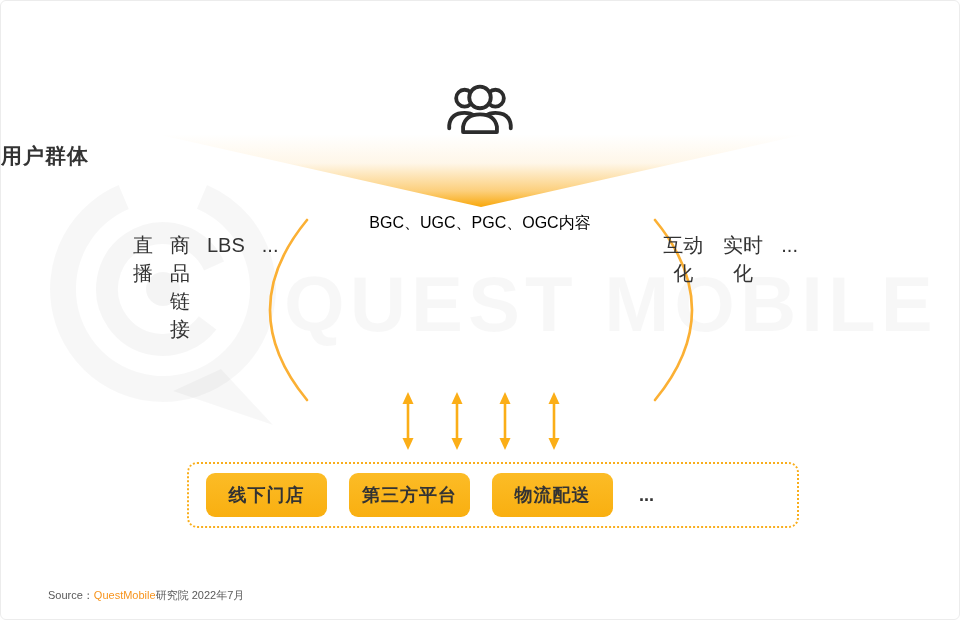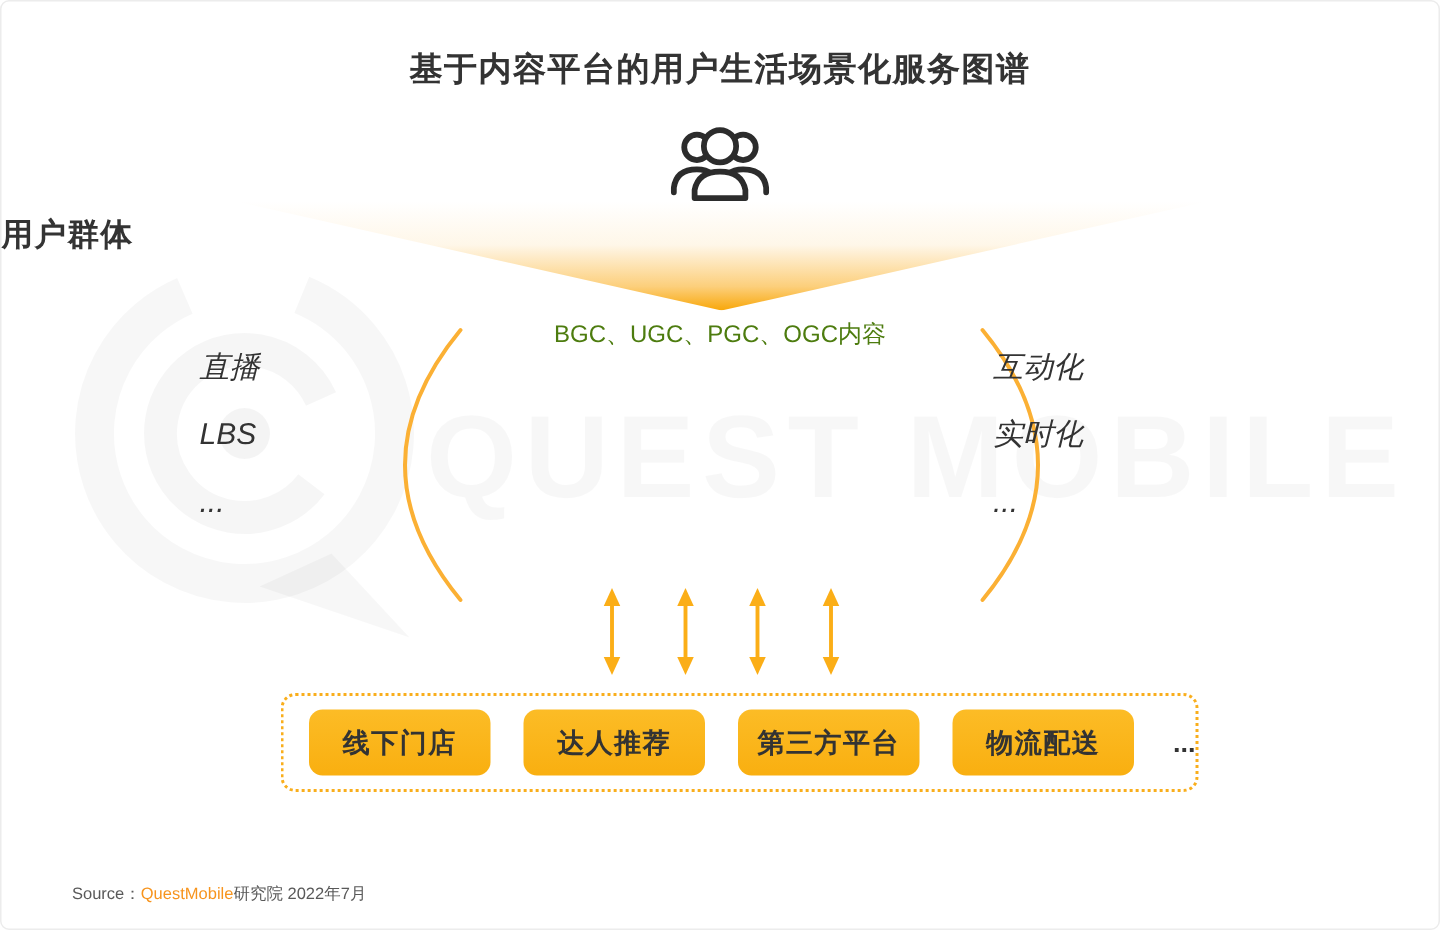--- a/index.html
+++ b/index.html
@@ -40,37 +40,37 @@
     clip-path: polygon(0 0, 100% 0, 50% 100%);
     background: linear-gradient(180deg,
       rgba(251,173,36,0.00) 0%,
       rgba(251,173,36,0.10) 40%,
       rgba(250,168,16,0.55) 78%,
       #F8A70A 100%);
   }
   
   .content-types {
     position: absolute; left: 0; right: 0; top: 212px; z-index: 3;
-    text-align: center; font-size: 16px; font-weight: 500; color: #4d7c0f;
+    text-align: center; font-size: 16px; font-weight: 500; color: #000000;
   }
   
   .overlay-svg { position: absolute; left: 0; top: 0; z-index: 2; }
   
   .ellipse {
     position: absolute; left: 341px; top: 245px; width: 276px; height: 130px;
     z-index: 3;
     border-radius: 50%;
     background: linear-gradient(180deg, #FCD264 0%, #F9C94C 100%);
     display: flex; align-items: center; justify-content: center;
   }
   .ellipse-label { font-size: 26px; font-weight: 600; color: #2b2b2b; letter-spacing: 2px; }
   
   .features {
-    position: absolute; z-index: 3; display: flex; flex-direction: column;
-    gap: 17px; text-align: left; font-style: italic;
+    position: absolute; z-index: 3; display: flex; flex-direction: row;
+    gap: 17px; text-align: center;
   }
   .features.left  { left: 132px; top: 230px; width: 130px; }
   .features.right { left: 661px; top: 230px; width: 136px; }
   .feature-item { font-size: 20px; font-weight: 500; color: #333; line-height: 28px; }
   
   .services-box {
     position: absolute; left: 186px; top: 461px; width: 612px; height: 66px;
     z-index: 3;
     border: 2px dotted #F9AE1C; border-radius: 10px;
     display: flex; align-items: center; padding-left: 17px; gap: 22px;
@@ -96,21 +96,20 @@
 
   <svg class="wm-logo" width="280" height="290" viewBox="0 0 280 290">
     <circle cx="138" cy="126" r="100" fill="none" stroke="rgba(0,0,0,0.033)" stroke-width="26" stroke-dasharray="500 80" transform="rotate(-40 138 126)"></circle>
     <circle cx="138" cy="126" r="56" fill="none" stroke="rgba(0,0,0,0.037)" stroke-width="22" stroke-dasharray="230 60" transform="rotate(100 138 126)"></circle>
     <circle cx="138" cy="126" r="17" fill="rgba(0,0,0,0.045)"></circle>
     <path d="M 196 206 L 248 262 L 148 228 Z" fill="rgba(0,0,0,0.033)"></path>
   </svg>
 
   <div class="wm-text">QUEST MOBILE</div>
 
-  <div class="title">基于内容平台的用户生活场景化服务图谱</div>
 
   <svg class="audience-icon" width="78" height="60" viewBox="0 0 100 78">
     <g fill="none" stroke="#2c2c2c" stroke-width="5" stroke-linejoin="round" stroke-linecap="round">
 
       <circle cx="30" cy="25" r="11"></circle>
       <path d="M10 64 L10 60 Q12 44 30 44 Q38 44 43 48"></path>
 
       <circle cx="70" cy="25" r="11"></circle>
       <path d="M90 64 L90 60 Q88 44 70 44 Q62 44 57 48"></path>
 
@@ -144,33 +143,33 @@
       <polygon points="498.5,437 509.5,437 504,449"></polygon>
       <line x1="553" y1="401" x2="553" y2="439" stroke="#FBAE17" stroke-width="2.6"></line>
       <polygon points="547.5,403 558.5,403 553,391"></polygon>
       <polygon points="547.5,437 558.5,437 553,449"></polygon>
     </g>
   </svg>
 
 
   <div class="features left">
     <div class="feature-item">直播</div>
+    <div class="feature-item">商品链接</div>
     <div class="feature-item">LBS</div>
     <div class="feature-item">...</div>
   </div>
 
   <div class="features right">
     <div class="feature-item">互动化</div>
     <div class="feature-item">实时化</div>
     <div class="feature-item">...</div>
   </div>
 
   <div class="services-box">
     <div class="service-btn">线下门店</div>
-    <div class="service-btn">达人推荐</div>
     <div class="service-btn">第三方平台</div>
     <div class="service-btn">物流配送</div>
     <div class="services-more">...</div>
   </div>
 
   <div class="source">
     <span>Source：</span><span class="brand">QuestMobile</span><span>研究院 2022年7月</span>
   </div>
 
 </div>

